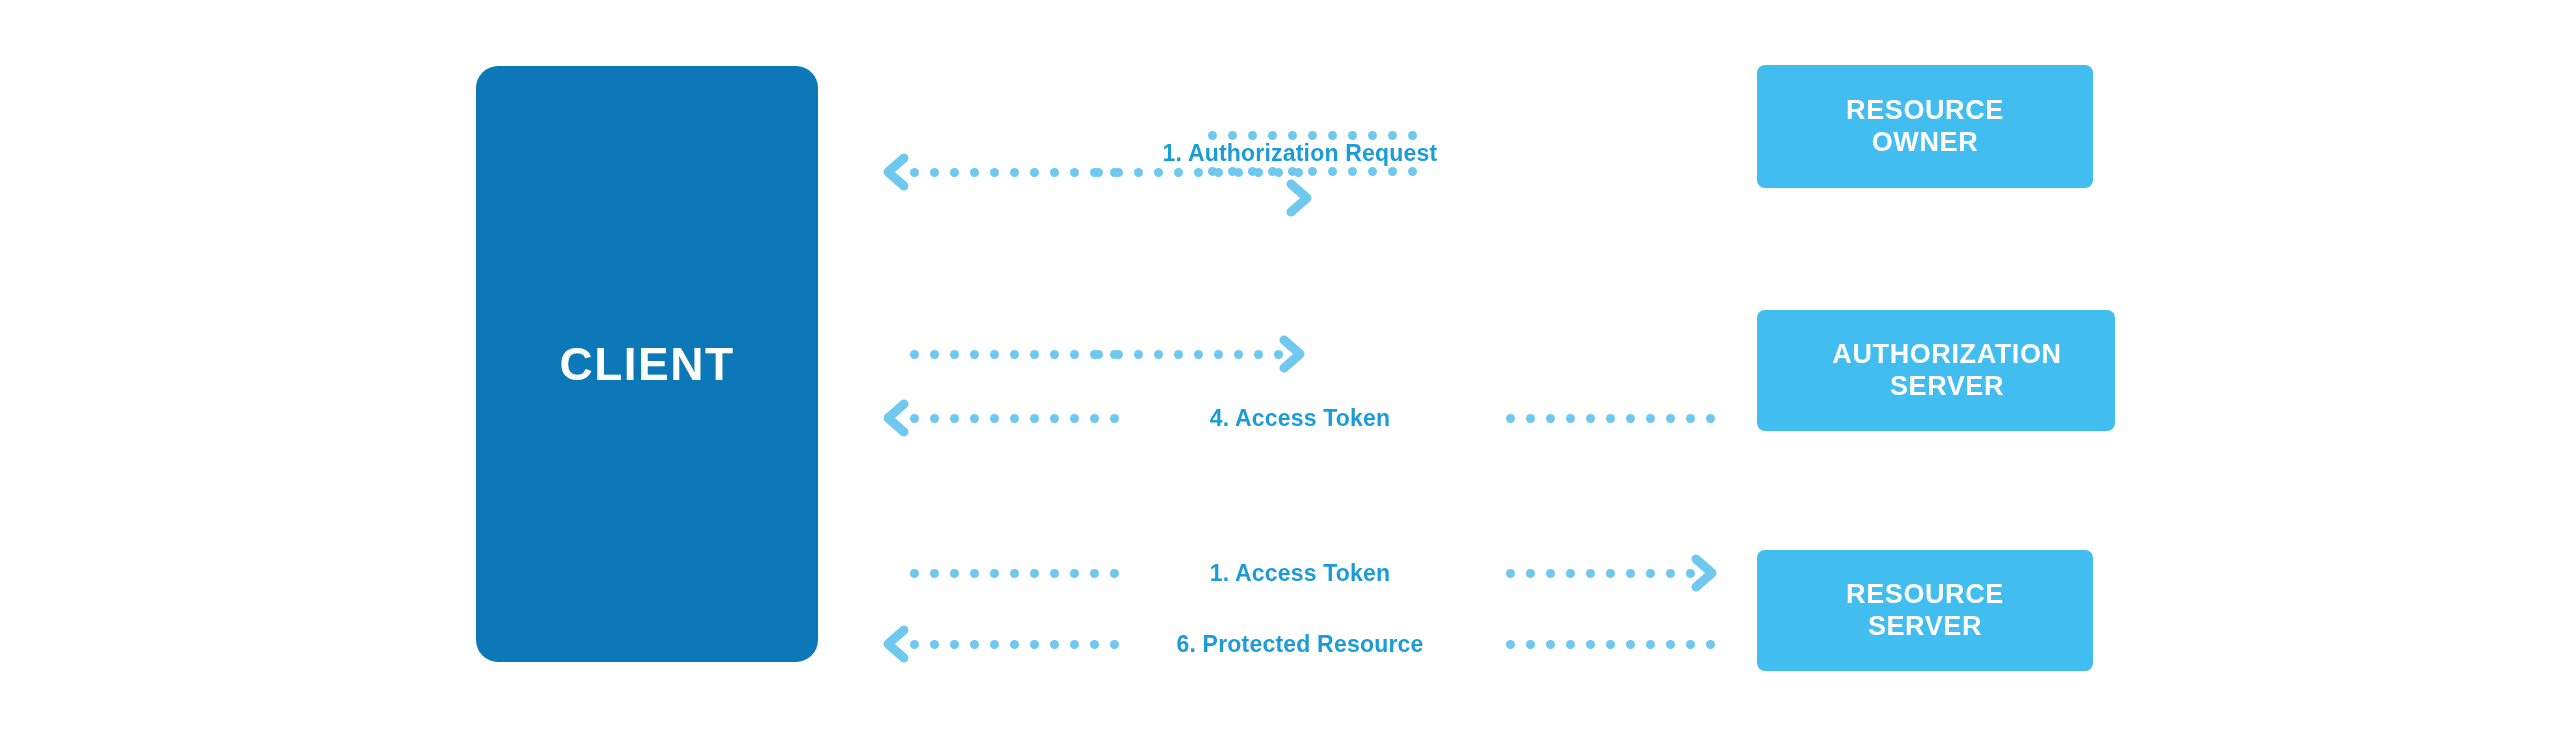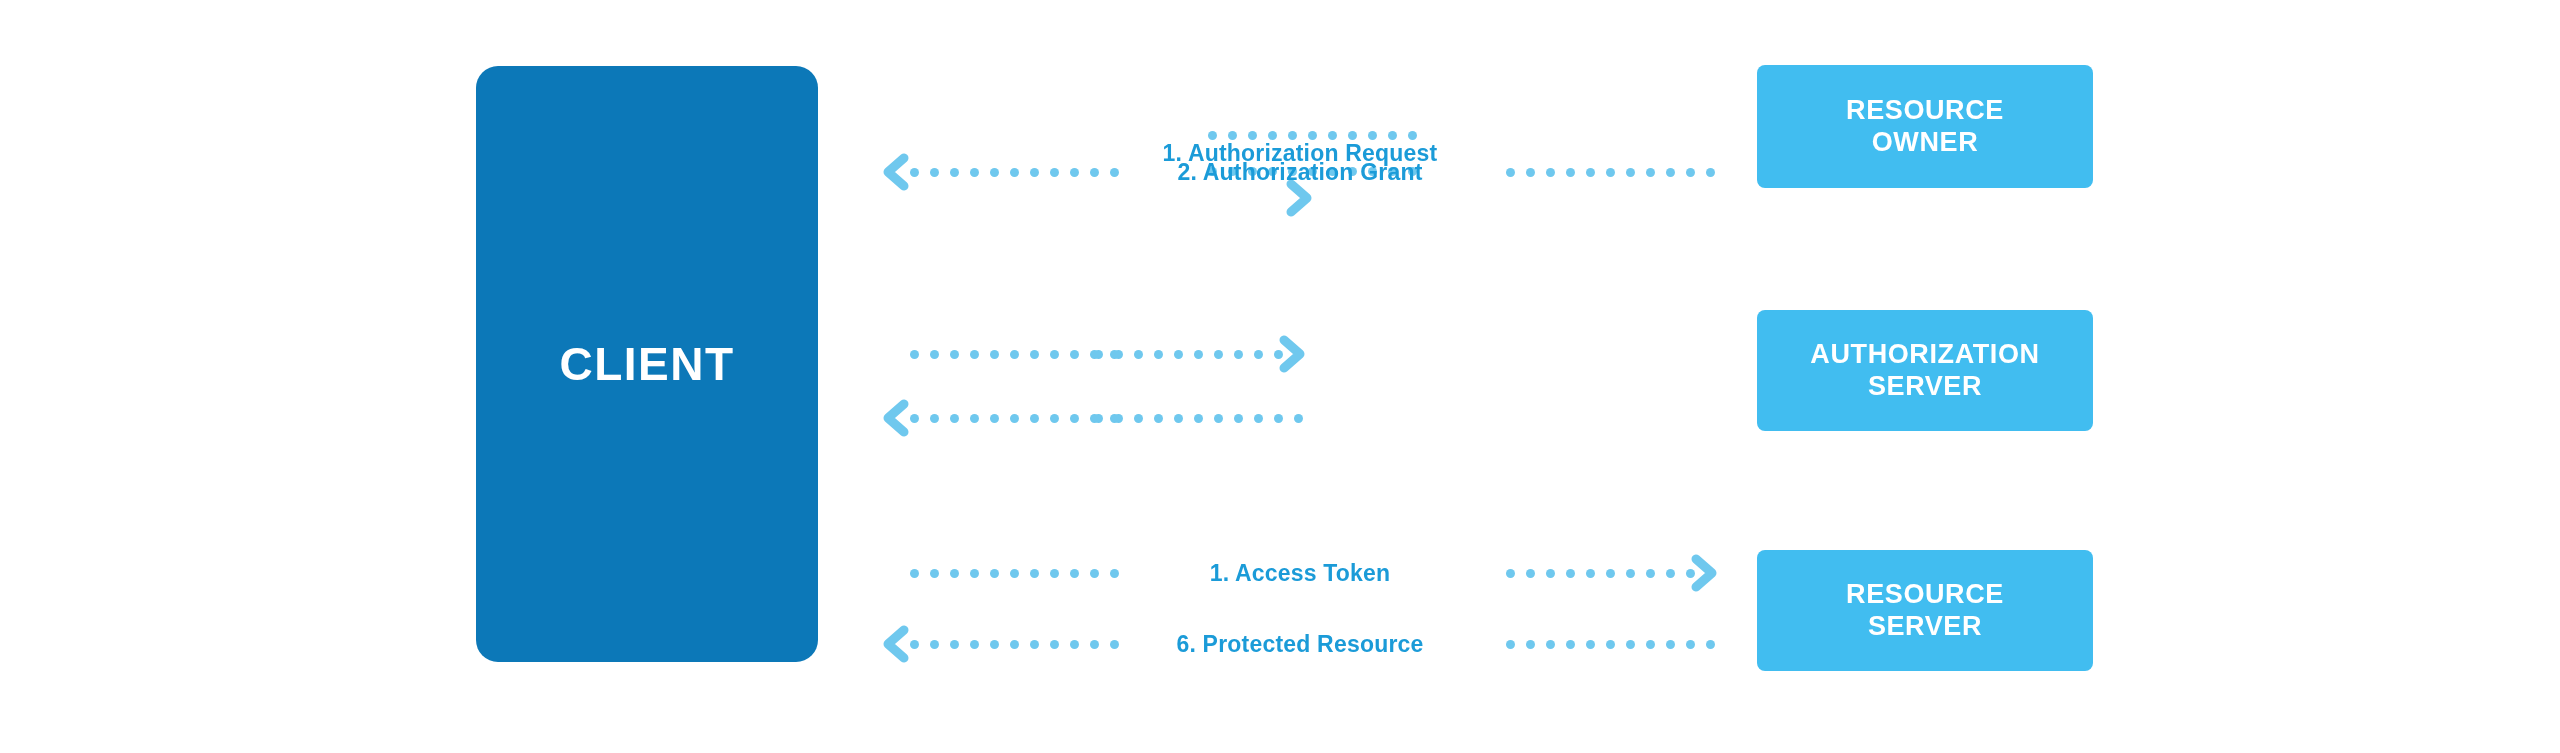--- a/index.html
+++ b/index.html
@@ -49,21 +49,21 @@
     left: 1757px;
     width: 336px;
     background: #41bdf0;
     border-radius: 8px;
     display: flex;
     align-items: center;
     justify-content: center;
     text-align: center;
   }
   .entity-box.row-1 { top: 65px;  height: 123px; }
-  .entity-box.row-2 { top: 310px; height: 121px; }
+  .entity-box.row-2 { top: 310px; height: 121px; padding-left: 22px; }
   .entity-box.row-3 { top: 550px; height: 121px; }
 
   .entity-label {
     color: #ffffff;
     font-size: 27px;
     font-weight: bold;
     line-height: 1.18;
     letter-spacing: 0.6px;
     white-space: pre-line;
     padding: 0 10px;
@@ -198,21 +198,20 @@
         <span class="dot"></span>
         <span class="dot"></span>
         <span class="dot"></span>
         <span class="dot"></span>
         <span class="dot"></span>
         <span class="dot"></span>
         <span class="dot"></span>
         <span class="dot"></span>
         <span class="dot"></span>
       </div>
-    <div class="flow-label">2. Authorization Grant</div>
     <div class="dots seg-right">
         <span class="dot"></span>
         <span class="dot"></span>
         <span class="dot"></span>
         <span class="dot"></span>
         <span class="dot"></span>
         <span class="dot"></span>
         <span class="dot"></span>
         <span class="dot"></span>
         <span class="dot"></span>
@@ -269,20 +268,21 @@
         <span class="dot"></span>
         <span class="dot"></span>
         <span class="dot"></span>
         <span class="dot"></span>
         <span class="dot"></span>
         <span class="dot"></span>
         <span class="dot"></span>
         <span class="dot"></span>
         <span class="dot"></span>
       </div>
+    <div class="flow-label">4. Access Token</div>
     <div class="dots seg-right">
         <span class="dot"></span>
         <span class="dot"></span>
         <span class="dot"></span>
         <span class="dot"></span>
         <span class="dot"></span>
         <span class="dot"></span>
         <span class="dot"></span>
         <span class="dot"></span>
         <span class="dot"></span>

